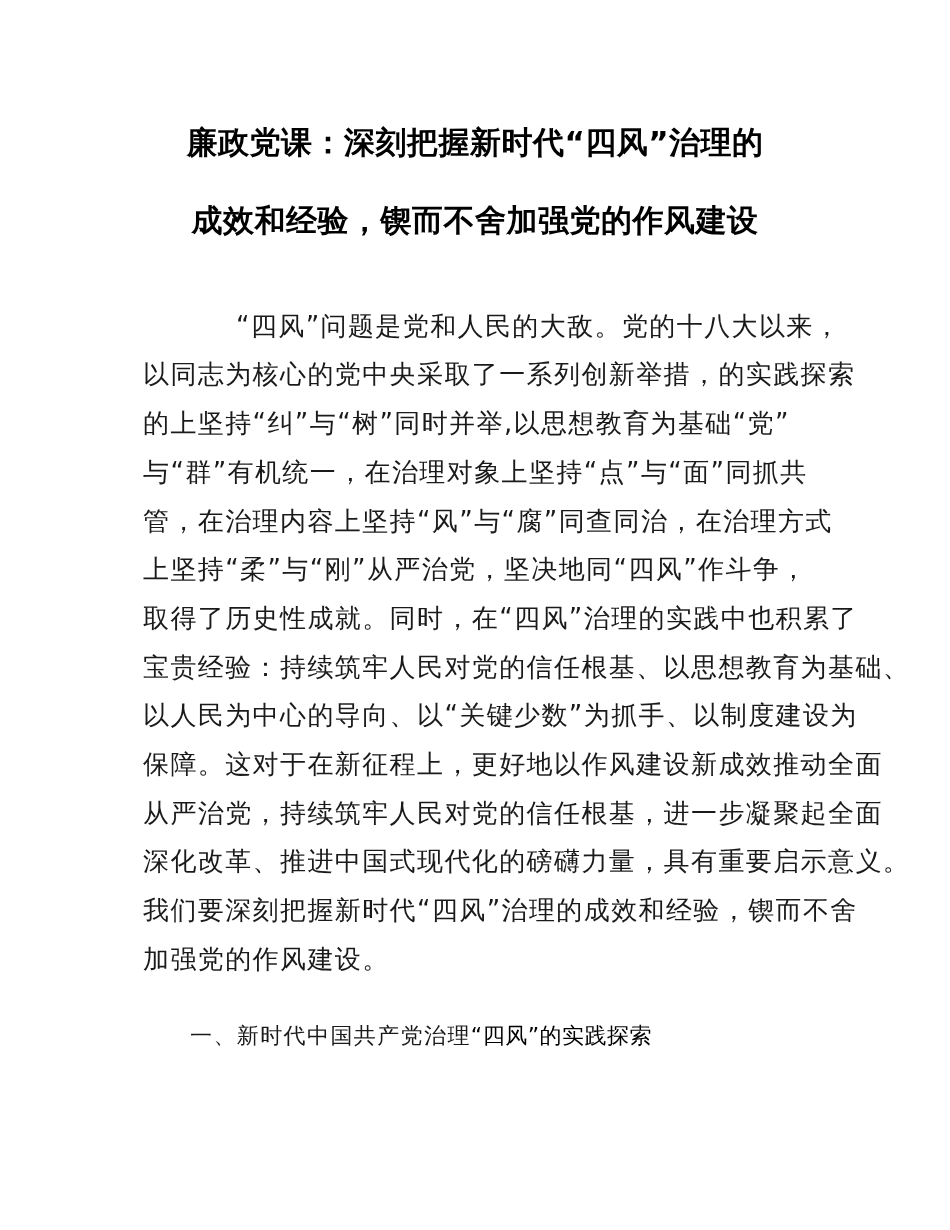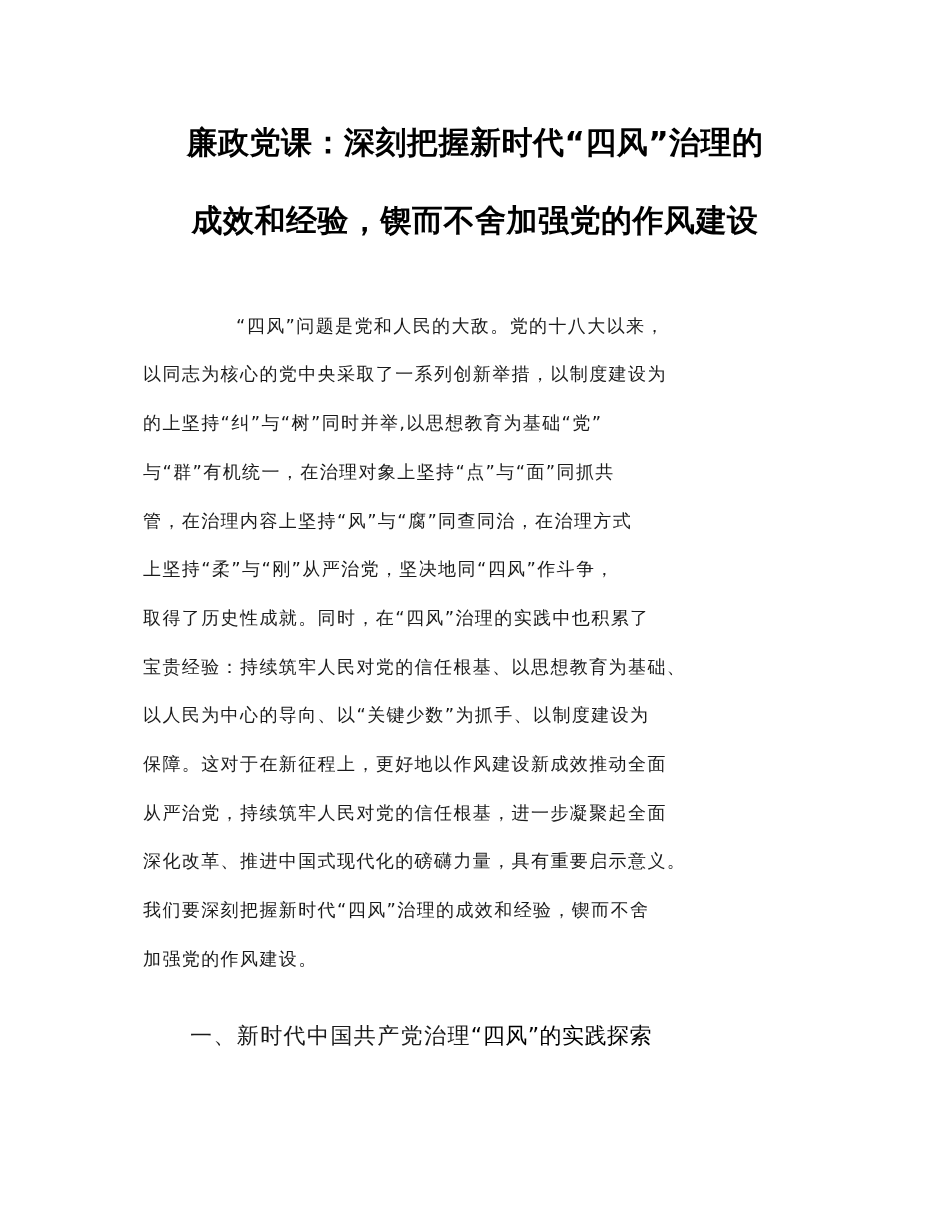--- a/index.html
+++ b/index.html
@@ -31,21 +31,21 @@
     line-height: 50px;
     color: #000;
     letter-spacing: 0.5px;
   }
   .title-line-1 { top: 117px; }
   .title-line-2 { top: 163px; margin-top: 32px; }
   .body-line {
     position: absolute;
     left: 143px;
     width: 680px;
-    font-size: 18px;
+    font-size: 26px;
     line-height: 30px;
     color: #1a1a1a;
     white-space: nowrap;
     letter-spacing: 1.4px;
   }
   .indent { left: 236px; }
   .heading {
     position: absolute;
     left: 190px;
     top: 1021px;
@@ -64,21 +64,21 @@
 </head>
 <body>
 
 <div class="page">
 
   <div class="title title-line-1">廉政党课：深刻把握新时代“四风”治理的</div>
   <div class="title title-line-2">成效和经验，锲而不舍加强党的作风建设</div>
 
   <div>
     <div class="body-line indent" style="top:311px">“四风”问题是党和人民的大敌。党的十八大以来，</div>
-    <div class="body-line" style="top:359px">以同志为核心的党中央采取了一系列创新举措，以制度建设为</div>
+    <div class="body-line" style="top:359px">以同志为核心的党中央采取了一系列创新举措，的实践探索</div>
     <div class="body-line" style="top:408px">的上坚持“纠”与“树”同时并举,以思想教育为基础“党”</div>
     <div class="body-line" style="top:457px">与“群”有机统一，在治理对象上坚持“点”与“面”同抓共</div>
     <div class="body-line" style="top:506px">管，在治理内容上坚持“风”与“腐”同查同治，在治理方式</div>
     <div class="body-line" style="top:554px">上坚持“柔”与“刚”从严治党，坚决地同“四风”作斗争，</div>
     <div class="body-line" style="top:603px">取得了历史性成就。同时，在“四风”治理的实践中也积累了</div>
     <div class="body-line" style="top:652px">宝贵经验：持续筑牢人民对党的信任根基、以思想教育为基础、</div>
     <div class="body-line" style="top:700px">以人民为中心的导向、以“关键少数”为抓手、以制度建设为</div>
     <div class="body-line" style="top:749px">保障。这对于在新征程上，更好地以作风建设新成效推动全面</div>
     <div class="body-line" style="top:798px">从严治党，持续筑牢人民对党的信任根基，进一步凝聚起全面</div>
     <div class="body-line" style="top:846px">深化改革、推进中国式现代化的磅礴力量，具有重要启示意义。</div>

